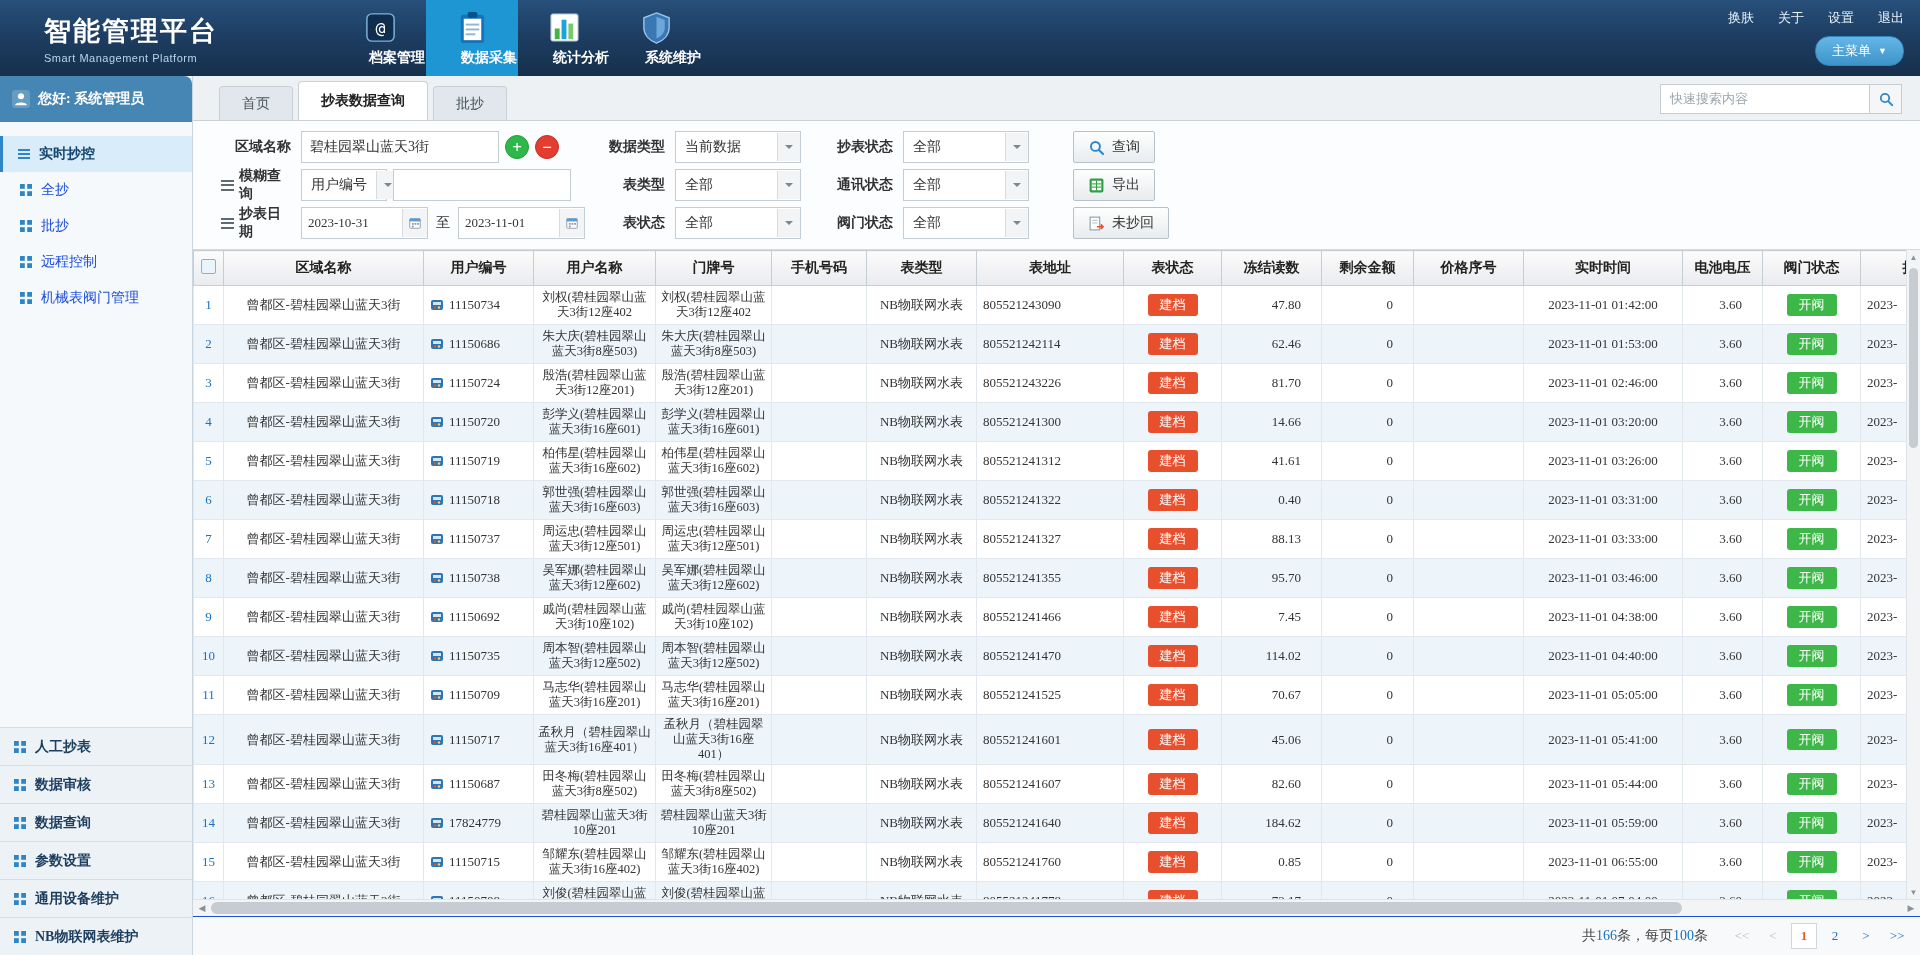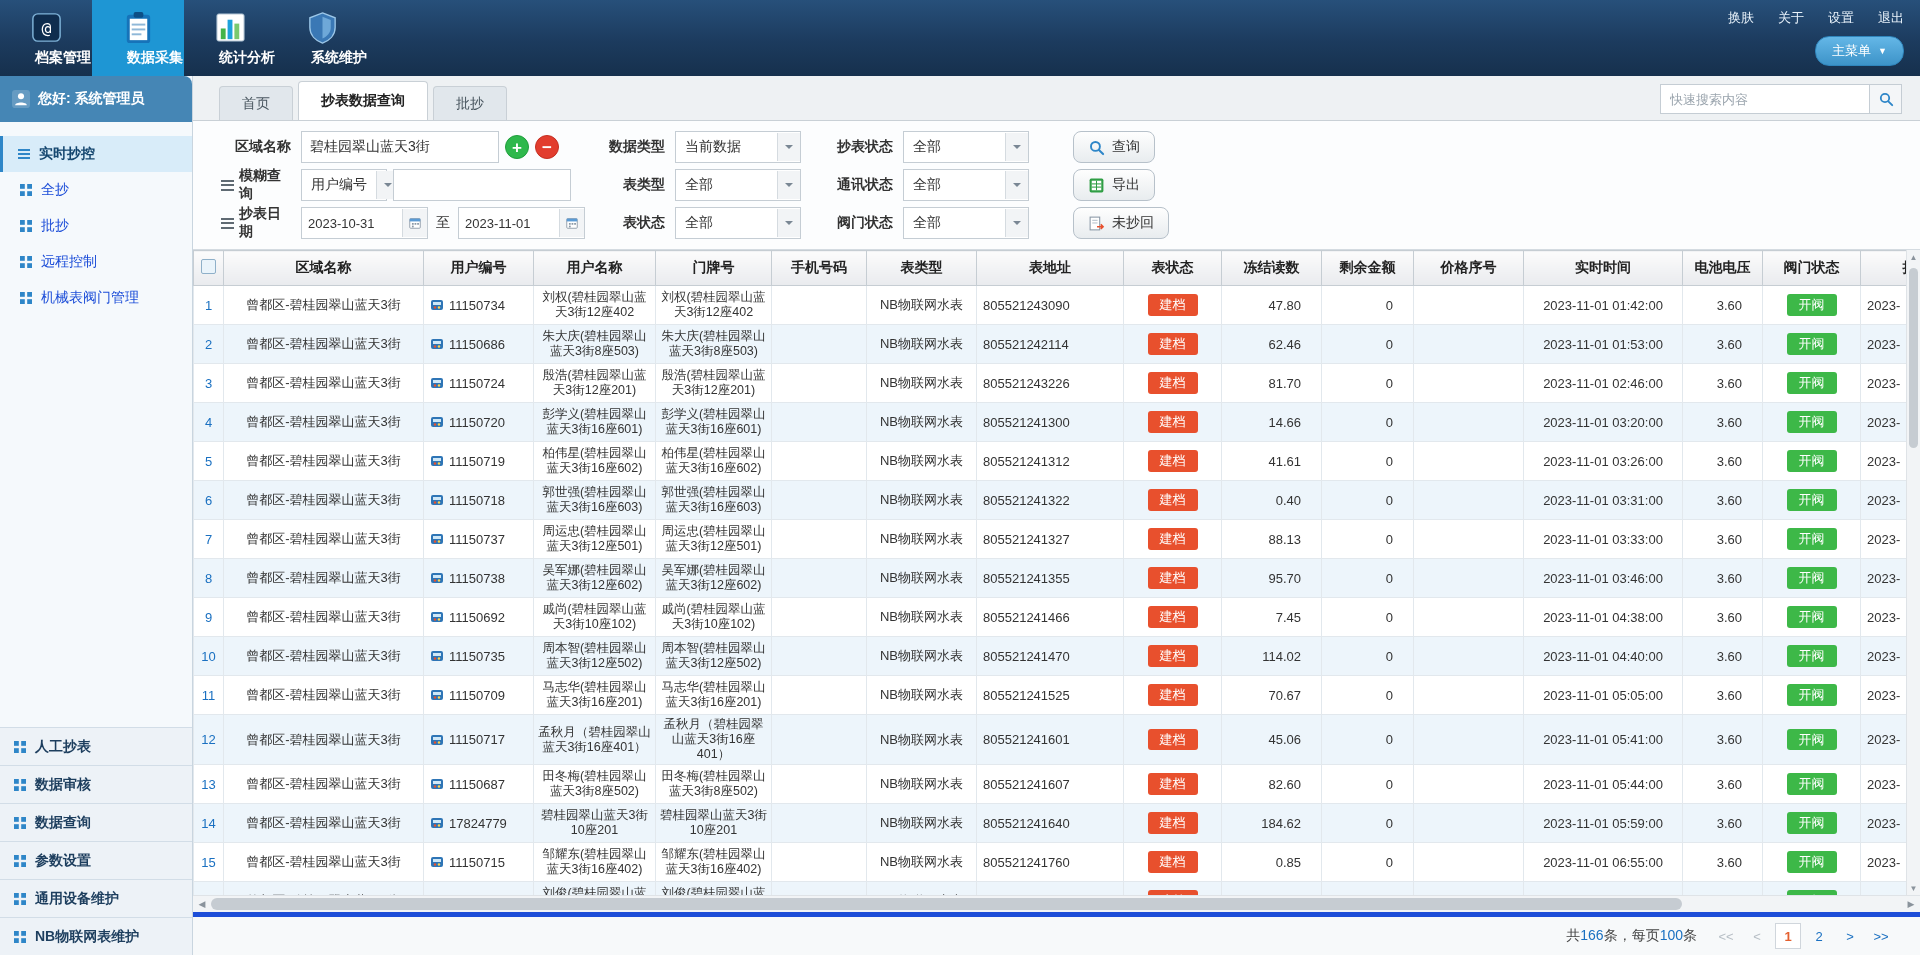--- a/index.html
+++ b/index.html
@@ -15,21 +15,21 @@
   .nav-item{width:92px;display:flex;flex-direction:column;align-items:center;justify-content:center;gap:4px;cursor:pointer;}
   .nav-item.active{background:#1e96d4;}
   .nav-icon{width:35px;height:35px;}
   .nav-label{color:#fff;font-size:14px;font-weight:700;margin-left:34px;}
   .top-right{position:absolute;right:16px;top:9px;display:flex;flex-direction:column;align-items:flex-end;gap:9px;}
   .top-links{display:flex;gap:24px;}
   .top-link{color:#e9f3fb;font-size:13px;cursor:pointer;}
   .main-menu-btn{background:linear-gradient(180deg,#64b7e7,#3d93c8);border:1px solid #2f85bc;color:#fff;font-size:13px;padding:5px 16px;border-radius:14px;cursor:pointer;display:flex;align-items:center;gap:7px;font-family:inherit;}
   .caret-down{font-size:9px;line-height:1;}
 
-  .body-row{flex:1;display:flex;min-height:0;}
+  .body-row{flex:1;display:flex;min-height:0;font-family:Liberation Serif, serif;}
 
   
   .sidebar{flex:0 0 192px;width:192px;background:#f5f9fc;border-right:1px solid #c9d5df;display:flex;flex-direction:column;}
   .greeting{flex:0 0 46px;height:46px;background:#4586b5;color:#fff;display:flex;align-items:center;gap:8px;padding-left:12px;font-weight:700;font-size:14px;border-top-right-radius:8px;}
   .greet-icon{width:18px;height:18px;}
   .side-menu{flex:1;padding-top:14px;min-height:0;overflow:hidden;}
   .side-item{height:36px;display:flex;align-items:center;gap:9px;padding-left:18px;font-size:14px;cursor:pointer;color:#24486a;font-weight:700;}
   .side-item.sub{padding-left:20px;font-weight:400;color:#1d4ed8;}
   .side-item.active{background:#d8ecf9;color:#14466f;border-left:3px solid #2e86c8;padding-left:15px;}
   .side-icon{width:12px;height:12px;flex:0 0 12px;}
@@ -66,21 +66,21 @@
   .select{height:30px;border:1px solid #c5cdd4;background:#fff;display:flex;align-items:center;justify-content:space-between;cursor:pointer;font-size:14px;color:#333;}
   .sel-text{padding:0 9px;white-space:nowrap;}
   .sel-arrow{width:22px;height:28px;border-left:1px solid #d5dbe0;background:#f2f4f6;display:flex;align-items:center;justify-content:center;flex:0 0 22px;}
   .sel-arrow::after{content:"";border:4px solid transparent;border-top-color:#7a8794;margin-top:4px;}
   .sel-mini{width:84px;flex:0 0 84px;}
   .date-wrap{display:flex;align-items:center;border:1px solid #c5cdd4;background:#fff;height:30px;}
   .date-input{width:88px;border:none;outline:none;padding:0 6px;font-size:13px;color:#333;height:26px;font-family:inherit;}
   .cal-btn{width:24px;height:28px;border-left:1px solid #d5dbe0;background:#f2f4f6;display:flex;align-items:center;justify-content:center;cursor:pointer;}
   .cal-icon{width:14px;height:14px;}
   .to-label{margin:0 2px;font-size:14px;color:#333;}
-  .fbtn{margin-left:44px;height:32px;border:1px solid #b7c1ca;background:linear-gradient(180deg,#fefefe,#e8ecef);display:flex;align-items:center;gap:7px;padding:0 14px;font-size:14px;color:#333;cursor:pointer;border-radius:8px;font-family:inherit;}
+  .fbtn{margin-left:44px;height:32px;border:1px solid #b7c1ca;background:linear-gradient(180deg,#fefefe,#e8ecef);display:flex;align-items:center;gap:7px;padding:0 14px;font-size:14px;color:#333;cursor:pointer;border-radius:2px;font-family:inherit;}
   .btn-icon{width:17px;height:17px;}
 
   
   .table-zone{flex:1;min-height:0;display:flex;}
   .table-viewport{flex:1;overflow:hidden;position:relative;min-width:0;}
   table{border-collapse:collapse;table-layout:fixed;width:1807px;}
   thead th{height:34px;background:linear-gradient(180deg,#fcfcfc,#e9ebee);border:1px solid #c6cdd3;font-size:14px;color:#222;font-weight:700;padding:0 4px;overflow:hidden;white-space:nowrap;}
   tbody td{height:34px;border:1px solid #e2e8ed;font-size:13px;color:#333;padding:0 6px;overflow:hidden;}
   tbody tr{background:#fff;}
   tbody tr.alt{background:#edf5fb;}
@@ -98,35 +98,39 @@
   .vscroll{flex:0 0 13px;background:#f2f4f6;border-left:1px solid #dfe3e7;display:flex;flex-direction:column;align-items:center;}
   .varrow{color:#8a939c;font-size:8px;height:14px;display:flex;align-items:center;cursor:pointer;}
   .varrow.vbottom{margin-top:auto;}
   .vthumb{width:9px;height:180px;background:#c6ccd2;border-radius:5px;margin-top:4px;cursor:pointer;}
   .hscroll{flex:0 0 16px;background:#f2f4f6;border-top:1px solid #dfe3e7;display:flex;align-items:center;}
   .harrow{width:18px;height:16px;display:flex;align-items:center;justify-content:center;color:#8a939c;font-size:9px;cursor:pointer;}
   .htrack{flex:1;height:16px;position:relative;}
   .hthumb{position:absolute;left:0;top:2px;height:12px;width:87%;background:#c6ccd2;border-radius:6px;cursor:pointer;}
 
   
-  .pager-bar{flex:0 0 38px;background:#f7f9fa;border-top:5px solid #1d4ed8;display:flex;align-items:center;justify-content:flex-end;padding-right:26px;font-size:14px;}
+  .pager-bar{flex:0 0 38px;background:#f7f9fa;border-top:1px solid #1d4ed8;display:flex;align-items:center;justify-content:flex-end;padding-right:10px;gap:5px;font-size:14px;}
   .pager-summary{color:#444;margin-right:16px;}
   .pager-summary b{color:#1a70c1;font-weight:400;}
   .pbtn{min-width:26px;height:26px;display:flex;align-items:center;justify-content:center;font-size:13px;color:#1a70c1;cursor:pointer;padding:0 4px;box-sizing:border-box;}
   .pbtn.disabled{color:#b6bec5;cursor:default;}
   .pbtn.current{background:#fff;border:1px solid #d0d6dc;color:#e4602f;font-weight:700;}
   .icn{display:inline-flex;align-items:center;justify-content:center;}
   .icn svg{width:100%;height:100%;display:block;}
 </style>
 </head>
 <body>
 
 <div class="app">
 
   <header class="topbar">
+    <div class="logo">
+      <div class="logo-title">智能管理平台</div>
+      <div class="logo-sub">Smart Management Platform</div>
+    </div>
     <nav class="main-nav">
         <div class="nav-item">
           <span class="icn nav-icon">
             <svg viewBox="0 0 36 36">
               <rect x="4" y="4" width="28" height="28" rx="5" fill="#0f2d4e" stroke="#7fb3d8" stroke-width="1.5"></rect>
               <text x="18" y="25" font-size="17" fill="#fff" text-anchor="middle" font-family="monospace">@</text>
             </svg>
           </span>
           <span class="nav-label">档案管理</span>
         </div>

